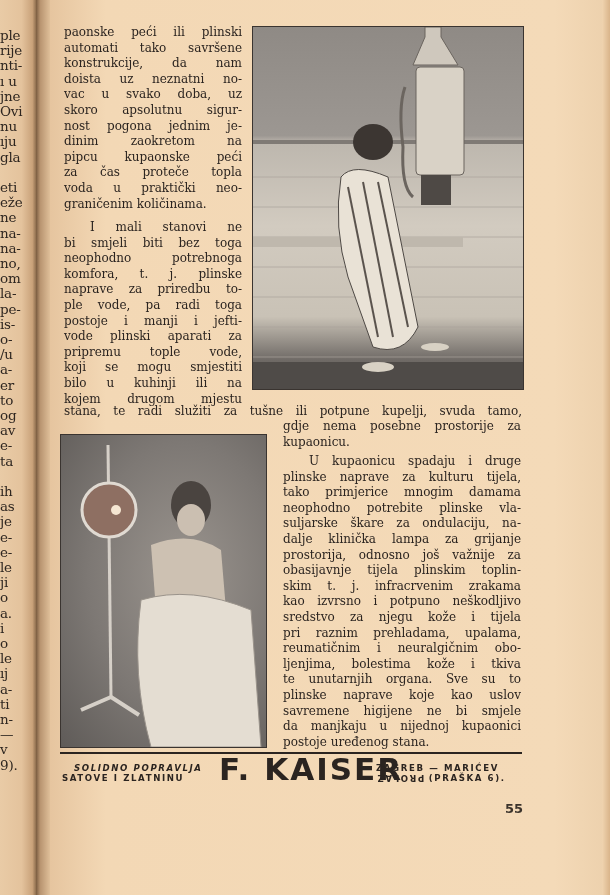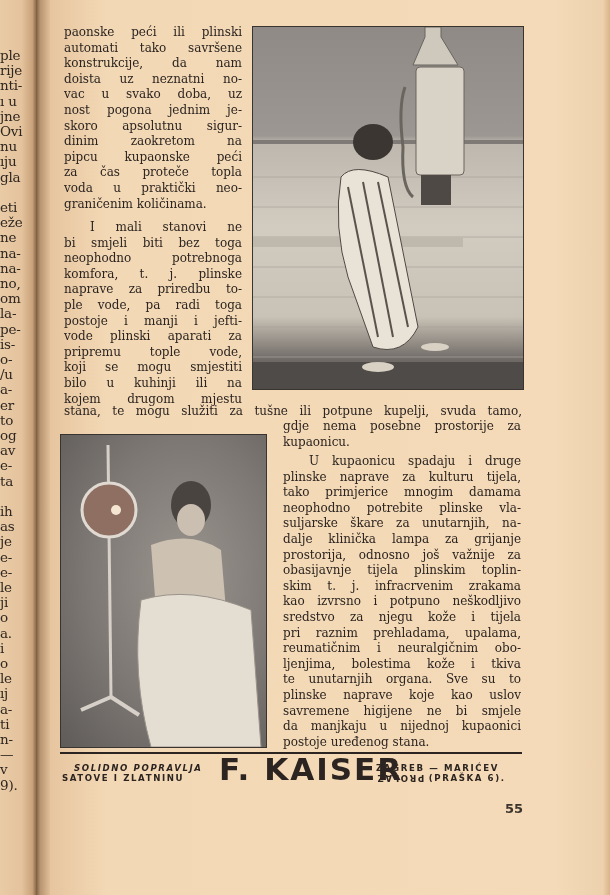--- a/index.html
+++ b/index.html
@@ -9,21 +9,21 @@
     font-family: "DejaVu Serif", serif;
     color: #2b2420;
   }
   .left-page {
     position: absolute; left: 0; top: 0; width: 36px; height: 895px;
     background: linear-gradient(to right, #e9cba6 0%, #e4c39d 60%, #c9a27a 90%, #8f6f4f 100%);
     overflow: hidden;
   }
   .left-page .frag {
     position: absolute; left: 0; font-size: 13.5px; line-height: 15px;
-    white-space: pre; color: #2e2620; letter-spacing: -0.2px; margin-top: 20px;
+    white-space: pre; color: #2e2620; letter-spacing: -0.2px;
   }
   .gutter {
     position: absolute; left: 36px; top: 0; width: 14px; height: 895px;
     background: linear-gradient(to right, #7a5c40 0%, #b89470 30%, #dfbf99 100%);
   }
   .page {
     position: absolute; left: 50px; top: 0; width: 560px; height: 895px;
     background: linear-gradient(to right, #e6c59f 0%, #f3d8b5 10%, #f4dab8 90%, #ecd0ac 100%);
   }
   .page-edge {
@@ -120,22 +120,22 @@
 <div class="page">
   <div class="page-edge"></div>
 </div>
 
 <div class="col-text" style="left:64px; top:25px; width:178px;" id="col1">
     <span class="line">paonske peći ili plinski</span>
     <span class="line">automati tako savršene</span>
     <span class="line">konstrukcije, da nam</span>
     <span class="line">doista uz neznatni no-</span>
     <span class="line">vac u svako doba, uz</span>
+    <span class="line">skoro apsolutnu sigur-</span>
     <span class="line">nost pogona jednim je-</span>
-    <span class="line">skoro apsolutnu sigur-</span>
     <span class="line">dinim zaokretom na</span>
     <span class="line">pipcu kupaonske peći</span>
     <span class="line">za čas proteče topla</span>
     <span class="line">voda u praktički neo-</span>
     <span class="line last">graničenim količinama.</span>
   </div>
 
 <div class="col-text" style="left:64px; top:220px; width:178px;" id="col2">
     <span class="line" style="padding-left: 26px;">I mali stanovi ne</span>
     <span class="line">bi smjeli biti bez toga</span>
@@ -145,34 +145,34 @@
     <span class="line">ple vode, pa radi toga</span>
     <span class="line">postoje i manji i jefti-</span>
     <span class="line">vode plinski aparati za</span>
     <span class="line">pripremu tople vode,</span>
     <span class="line">koji se mogu smjestiti</span>
     <span class="line">bilo u kuhinji ili na</span>
     <span class="line">kojem drugom mjestu</span>
   </div>
 
 <div class="col-text" style="left:64px; top:404px; width:458px;">
-  <span class="line">stana, te mogu služiti za tušne ili potpune kupelji, svuda tamo,</span>
+  <span class="line">stana, te radi služiti za tušne ili potpune kupelji, svuda tamo,</span>
 </div>
 
 <div class="col-text" style="left:283px; top:419px; width:238px;" id="col3">
     <span class="line">gdje nema posebne prostorije za</span>
     <span class="line last">kupaonicu.</span>
   </div>
 
 <div class="col-text" style="left:283px; top:454px; width:238px;" id="col4">
     <span class="line" style="padding-left: 26px;">U kupaonicu spadaju i druge</span>
     <span class="line">plinske naprave za kulturu tijela,</span>
     <span class="line">tako primjerice mnogim damama</span>
     <span class="line">neophodno potrebite plinske vla-</span>
-    <span class="line">suljarske škare za unutarnjih, na-</span>
+    <span class="line">suljarske škare za ondulaciju, na-</span>
     <span class="line">dalje klinička lampa za grijanje</span>
     <span class="line">prostorija, odnosno još važnije za</span>
     <span class="line">obasijavnje tijela plinskim toplin-</span>
     <span class="line">skim t. j. infracrvenim zrakama</span>
     <span class="line">kao izvrsno i potpuno neškodljivo</span>
     <span class="line">sredstvo za njegu kože i tijela</span>
     <span class="line">pri raznim prehladama, upalama,</span>
     <span class="line">reumatičnim i neuralgičnim obo-</span>
     <span class="line">ljenjima, bolestima kože i tkiva</span>
     <span class="line">te unutarnjih organa. Sve su to</span>

